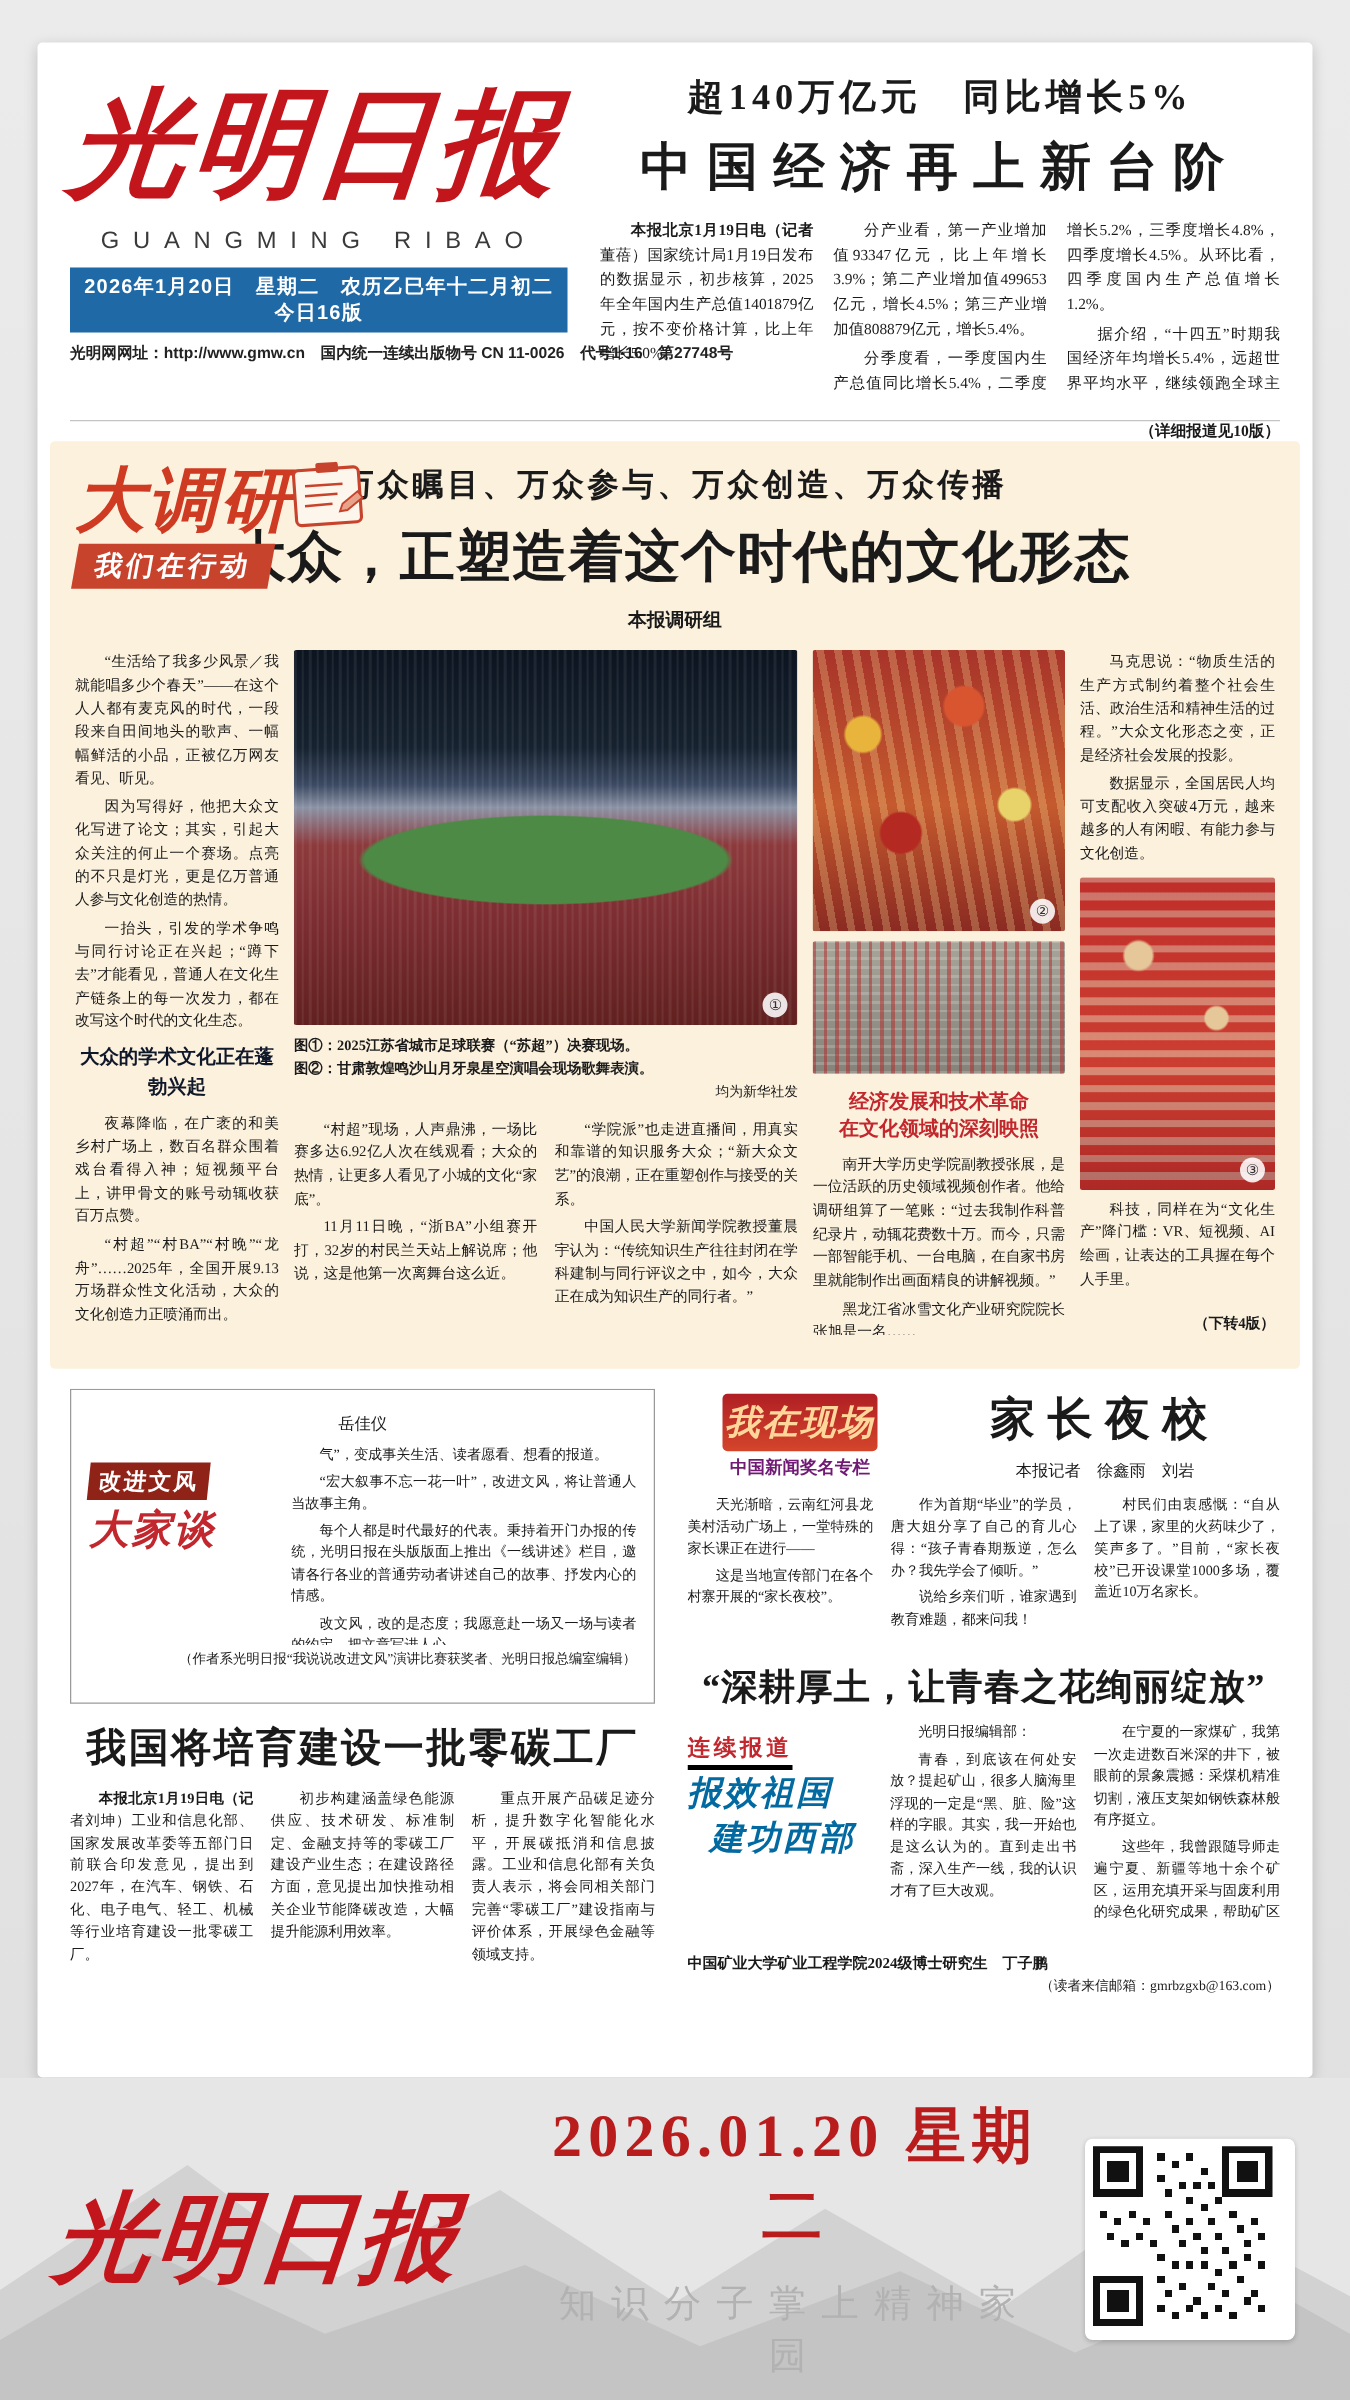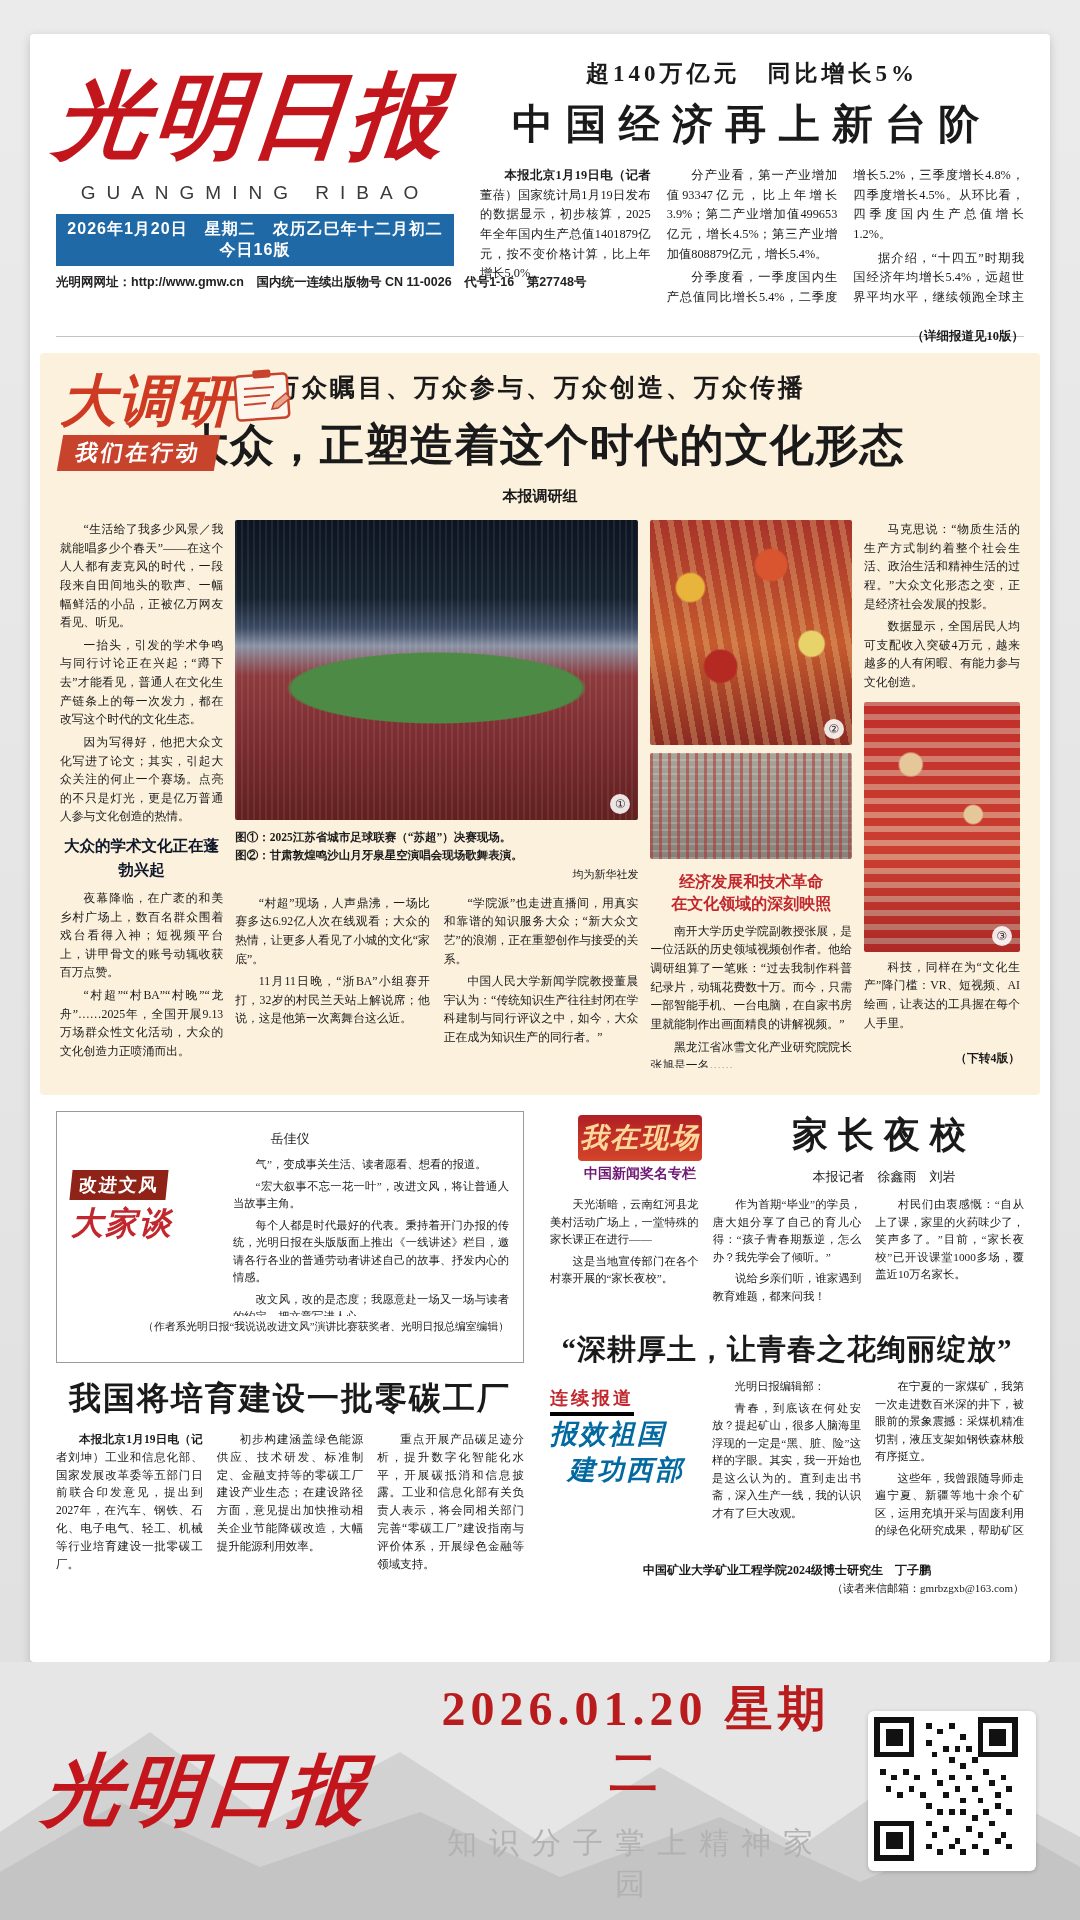--- a/index.html
+++ b/index.html
@@ -13,21 +13,21 @@
   .mast-left{width:398px;flex:0 0 398px;}
   .logo{font-size:94px;line-height:1.25;font-weight:bold;font-style:italic;color:#c3161c;
         letter-spacing:4px;transform:skewX(-5deg);white-space:nowrap;}
   .logo-latin{font-family:"Liberation Sans",sans-serif;font-size:19px;letter-spacing:11px;
         color:#3a3a3a;text-align:center;margin-top:6px;}
   .date-bar{margin-top:10px;background:#1f69a6;color:#fff;font-weight:bold;font-size:16px;
         text-align:center;padding:5px 2px;letter-spacing:1px;font-family:"Liberation Sans",sans-serif;}
   .pub-info{margin-top:8px;font-size:12.5px;font-weight:bold;color:#222;white-space:nowrap;
         font-family:"Liberation Sans",sans-serif;}
   .economy{flex:1;padding-left:26px;}
-  .eco-kicker{font-size:23px;font-weight:900;text-align:center;letter-spacing:4px;}
+  .eco-kicker{font-size:29px;font-weight:900;text-align:center;letter-spacing:4px;}
   .eco-title{font-size:41px;font-weight:900;text-align:center;letter-spacing:.30em;margin:8px 0 14px;white-space:nowrap;}
   .eco-body{column-count:3;column-gap:16px;font-size:12.3px;line-height:1.6;height:158px;overflow:hidden;}
   .eco-body p:first-child::first-line{font-weight:bold;}
   .eco-more{text-align:right;font-size:12.5px;font-weight:bold;margin-top:4px;}
   .divider{border-top:1.5px solid #c3c3c3;margin:10px 26px 0;}
   
   .feature{margin:16px 10px 0;background:#fcf1dd;border-radius:4px;padding:18px 20px;
            height:742px;box-sizing:border-box;overflow:hidden;}
   .fe-head{position:relative;min-height:118px;}
   .fe-badge{position:absolute;left:0;top:2px;width:225px;}
@@ -104,21 +104,21 @@
   .ns-byline{font-size:13px;margin-top:8px;}
   .ns-body{column-count:3;column-gap:14px;font-size:11.3px;line-height:1.55;height:122px;overflow:hidden;margin-top:10px;}
   .west{margin-top:12px;}
   .west-title{font-size:29px;font-weight:900;text-align:center;letter-spacing:1px;}
   .west-row{display:flex;gap:12px;margin-top:8px;}
   .west-badge{flex:0 0 150px;padding-top:8px;}
   .wb1{color:#c1272d;font-size:18px;font-weight:bold;letter-spacing:3px;border-bottom:4px solid #000000;display:inline-block;padding-bottom:2px;}
   .wb2,.wb3{color:#0369a1;font-size:27px;font-weight:900;font-style:italic;letter-spacing:2px;}
   .wb3{margin-left:18px;}
   .west-text{flex:1;column-count:2;column-gap:14px;font-size:11.3px;line-height:1.55;height:178px;overflow:hidden;}
-  .west-sig{text-align:center;font-size:12px;font-weight:bold;margin-top:6px;text-indent:0;}
+  .west-sig{text-align:left;font-size:12px;font-weight:bold;margin-top:6px;text-indent:0;}
   .west-mail{text-align:right;font-size:11px;margin-top:2px;text-indent:0;}
   
   .footer{position:absolute;left:0;top:1662px;width:1080px;height:258px;overflow:hidden;}
   .mountains{position:absolute;left:0;bottom:0;width:100%;height:100%;}
   .f-content{position:relative;display:flex;align-items:center;height:100%;padding:0 44px;box-sizing:border-box;gap:28px;}
   .f-logo{font-size:78px;font-weight:bold;font-style:italic;color:#c3161c;letter-spacing:3px;
           transform:skewX(-5deg);flex:0 0 360px;white-space:nowrap;}
   .f-mid{flex:1;text-align:center;}
   .f-date{font-size:48px;color:#b91c1c;letter-spacing:5px;font-weight:bold;}
   .f-slogan{font-size:30px;color:#b2b2b2;letter-spacing:12px;margin-top:18px;}
@@ -169,22 +169,22 @@
       <div class="fe-center">
         <div class="fe-kicker">万众瞩目、万众参与、万众创造、万众传播</div>
         <div class="fe-title">大众，正塑造着这个时代的文化形态</div>
         <div class="fe-byline">本报调研组</div>
       </div>
     </div>
     <div class="fe-body">
       <div class="colA">
         <div>
             <p>“生活给了我多少风景／我就能唱多少个春天”——在这个人人都有麦克风的时代，一段段来自田间地头的歌声、一幅幅鲜活的小品，正被亿万网友看见、听见。</p>
+            <p>因为写得好，他把大众文化写进了论文；其实，引起大众关注的何止一个赛场。点亮的不只是灯光，更是亿万普通人参与文化创造的热情。</p>
             <p>一抬头，引发的学术争鸣与同行讨论正在兴起；“蹲下去”才能看见，普通人在文化生产链条上的每一次发力，都在改写这个时代的文化生态。</p>
-            <p>因为写得好，他把大众文化写进了论文；其实，引起大众关注的何止一个赛场。点亮的不只是灯光，更是亿万普通人参与文化创造的热情。</p>
           </div>
         <div class="fe-subhead">大众的学术文化正在蓬勃兴起</div>
         <div>
             <p>夜幕降临，在广袤的和美乡村广场上，数百名群众围着戏台看得入神；短视频平台上，讲甲骨文的账号动辄收获百万点赞。</p>
             <p>“村超”“村BA”“村晚”“龙舟”……2025年，全国开展9.13万场群众性文化活动，大众的文化创造力正喷涌而出。</p>
           </div>
       </div>
       <div class="colB">
         <div class="photo ph-stadium">
           <span class="ph-num">①</span>

